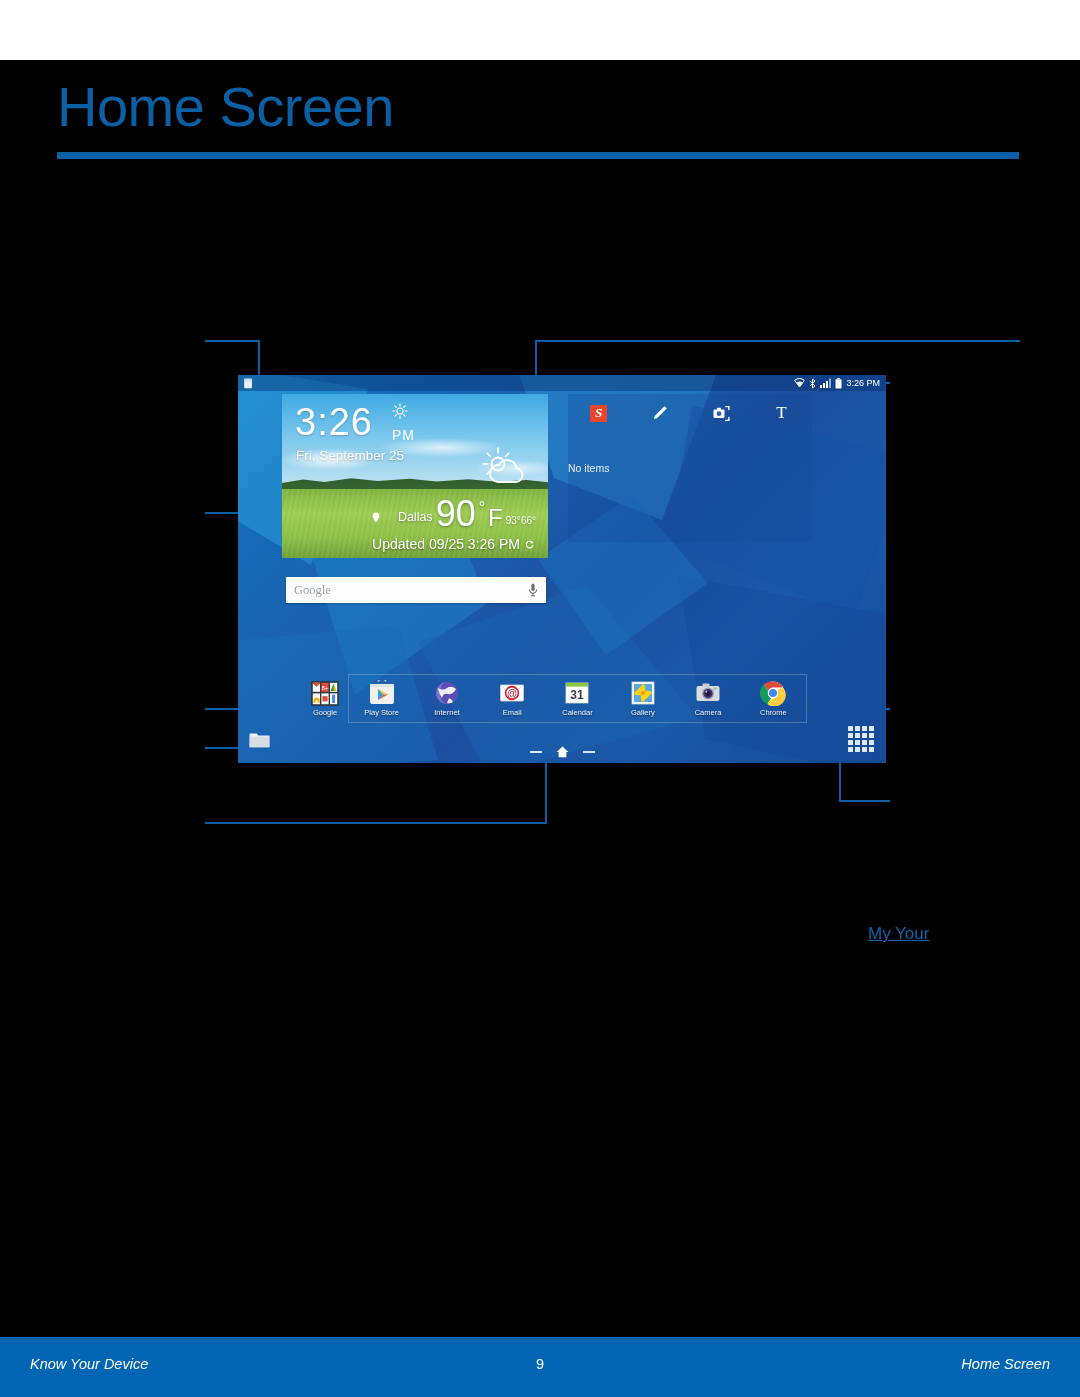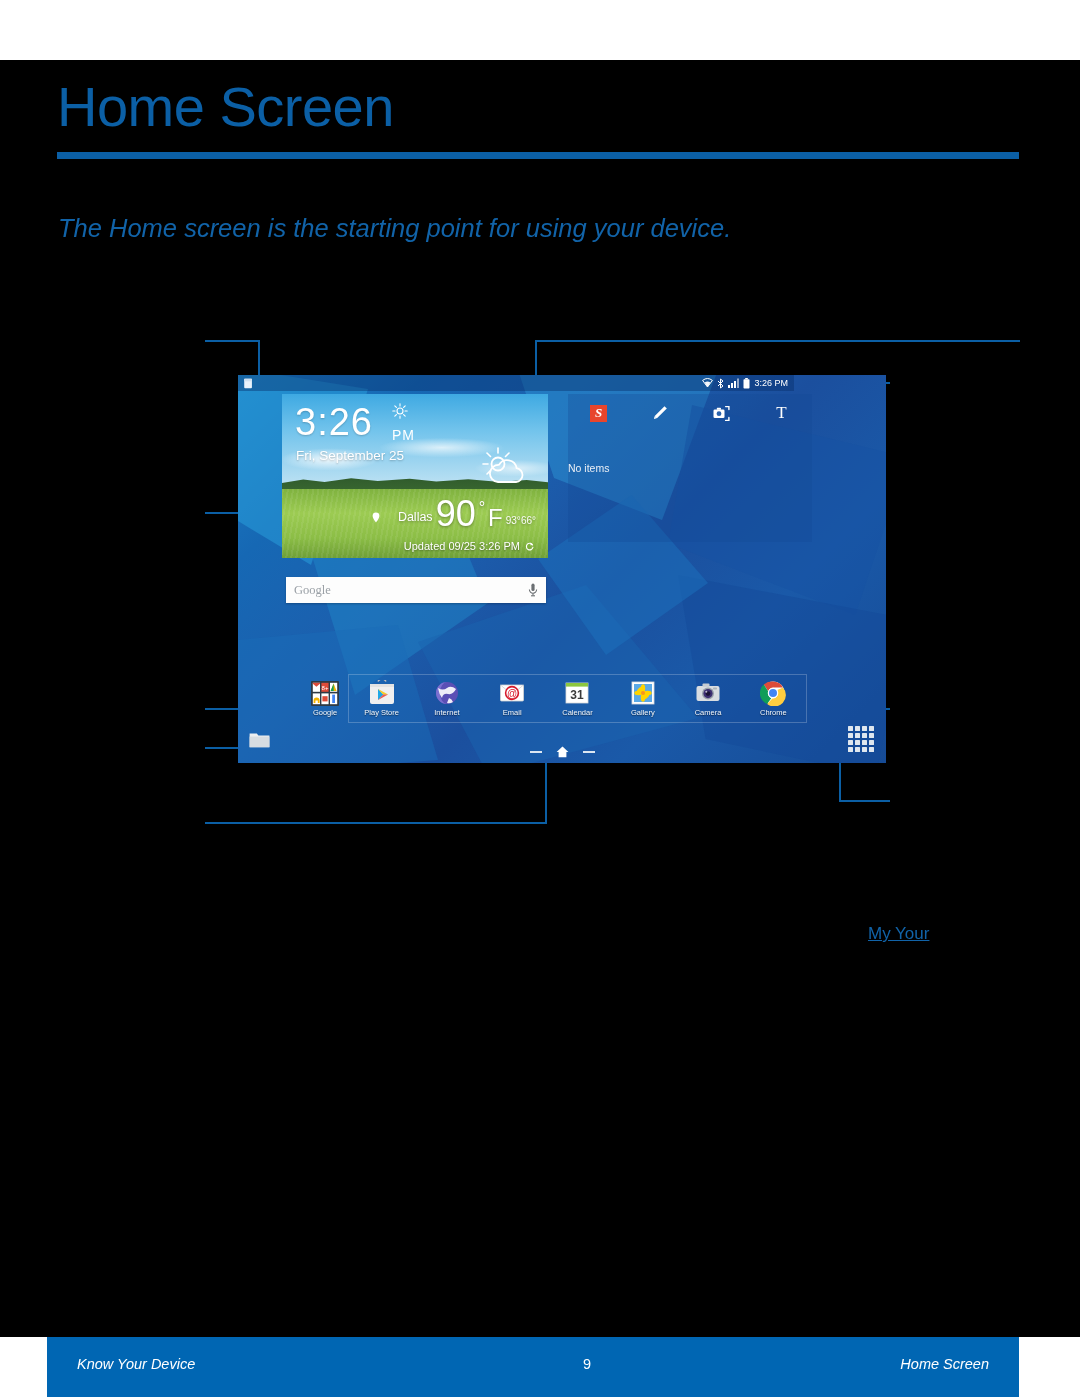--- a/index.html
+++ b/index.html
@@ -60,21 +60,21 @@
     background:#1a63b0; clip-path:polygon(0 30%,60% 0,100% 70%,25% 100%); }
   #tablet .f6 { left:440px; top:200px; width:230px; height:200px;
     background:#14499a; clip-path:polygon(0 0,100% 22%,86% 100%,12% 82%); }
   #tablet .f7 { left:0px; top:250px; width:200px; height:150px;
     background:#1a6cb8; clip-path:polygon(0 10%,80% 0,100% 90%,0 100%); }
   #tablet .f8 { left:300px; top:120px; width:170px; height:160px;
     background:#1b72bd; clip-path:polygon(0 40%,55% 0,100% 55%,40% 100%); }
 
   
   #statusbar {
-    position:absolute; left:0; top:0; width:556px; height:16px;
+    position:absolute; left:0; top:0; width:648px; height:16px;
     background:rgba(6,46,104,.42);
   }
   #sb-notif { position:absolute; left:5px; top:2px; width:11px; height:12px; }
   #sb-right {
     position:absolute; right:6px; top:1px; height:14px;
     display:flex; align-items:center; gap:4px;
   }
   #sb-time { font-size:9px; color:#fff; letter-spacing:0px; }
 
   
@@ -112,21 +112,21 @@
   #ww-temprow { position:absolute; right:12px; bottom:28px;
     display:flex; align-items:flex-end; gap:3px; color:#fff;
     text-shadow:0 1px 3px rgba(0,0,0,.35); }
   #ww-city { font-size:12.5px; padding-bottom:6px; display:flex; align-items:center; gap:18px; }
   #ww-temp { font-size:36px; font-weight:300; line-height:.85; }
   #ww-deg { font-size:16px; line-height:1; position:relative; top:-14px; }
   #ww-unit { font-size:24px; font-weight:300; line-height:1; }
   #ww-hl { display:flex; flex-direction:row; font-size:10px; line-height:1.15;
     padding-bottom:4px; opacity:.95; }
   #ww-updated { position:absolute; right:14px; bottom:6px; display:flex;
-    align-items:center; gap:5px; font-size:11px; color:#fff;
+    align-items:center; gap:5px; font-size:14px; color:#fff;
     text-shadow:0 1px 2px rgba(0,0,0,.4);margin-top:8px; }
 
   
   #scrapbook {
     position:absolute; left:330px; top:19px; width:244px; height:148px;
     background:rgba(20,72,150,.30);
   }
   #sbk-tools { position:absolute; left:0; top:6px; width:100%; height:26px;
     display:flex; align-items:center; }
   .sbk-tool { flex:1; display:flex; justify-content:center; align-items:center; }
@@ -174,39 +174,38 @@
     display:flex; align-items:center; justify-content:center; gap:14px; }
   .nav-dash { width:12px; height:2px; background:#ffffff; opacity:.85; }
 
   
   #myfiles-link {
     position:absolute; left:868px; top:924px;
     font-size:17px; color:#1163A8; text-decoration:underline; white-space:nowrap;
   }
 
   
-  #footer { position:absolute; left:0; bottom:0; width:972px; height:60px;
-    background:#0066B3;margin-left:47px; }
+  #footer { position:absolute; left:0; bottom:0; width:1080px; height:60px;
+    background:#0066B3; }
   #footer-left { position:absolute; left:30px; top:19px; font-size:14.5px;
     font-style:italic; color:#ffffff; }
   #footer-center { position:absolute; left:0; top:19px; width:1080px;
     text-align:center; font-size:14.5px; color:#ffffff; }
   #footer-right { position:absolute; right:30px; top:19px; font-size:14.5px;
     font-style:italic; color:#ffffff; }
 </style>
 </head>
 <body>
 
 <div id="page">
 
   <div id="black-body"></div>
 
   <div id="page-title">Home Screen</div>
   <div id="title-rule"></div>
-  <div id="page-subtitle">The Home screen is the starting point for using your device.</div>
 
   <div class="cl clh" style="left:205px; top:340px; width:55px;"></div>
   <div class="cl clv" style="left:258px; top:340px; height:45px;"></div>
 
   <div class="cl clh" style="left:535px; top:340px; width:485px;"></div>
   <div class="cl clv" style="left:535px; top:340px; height:52px;"></div>
 
   <div class="cl clh" style="left:864px; top:382px; width:26px;"></div>
 
   <div class="cl clh" style="left:205px; top:512px; width:80px;"></div>

